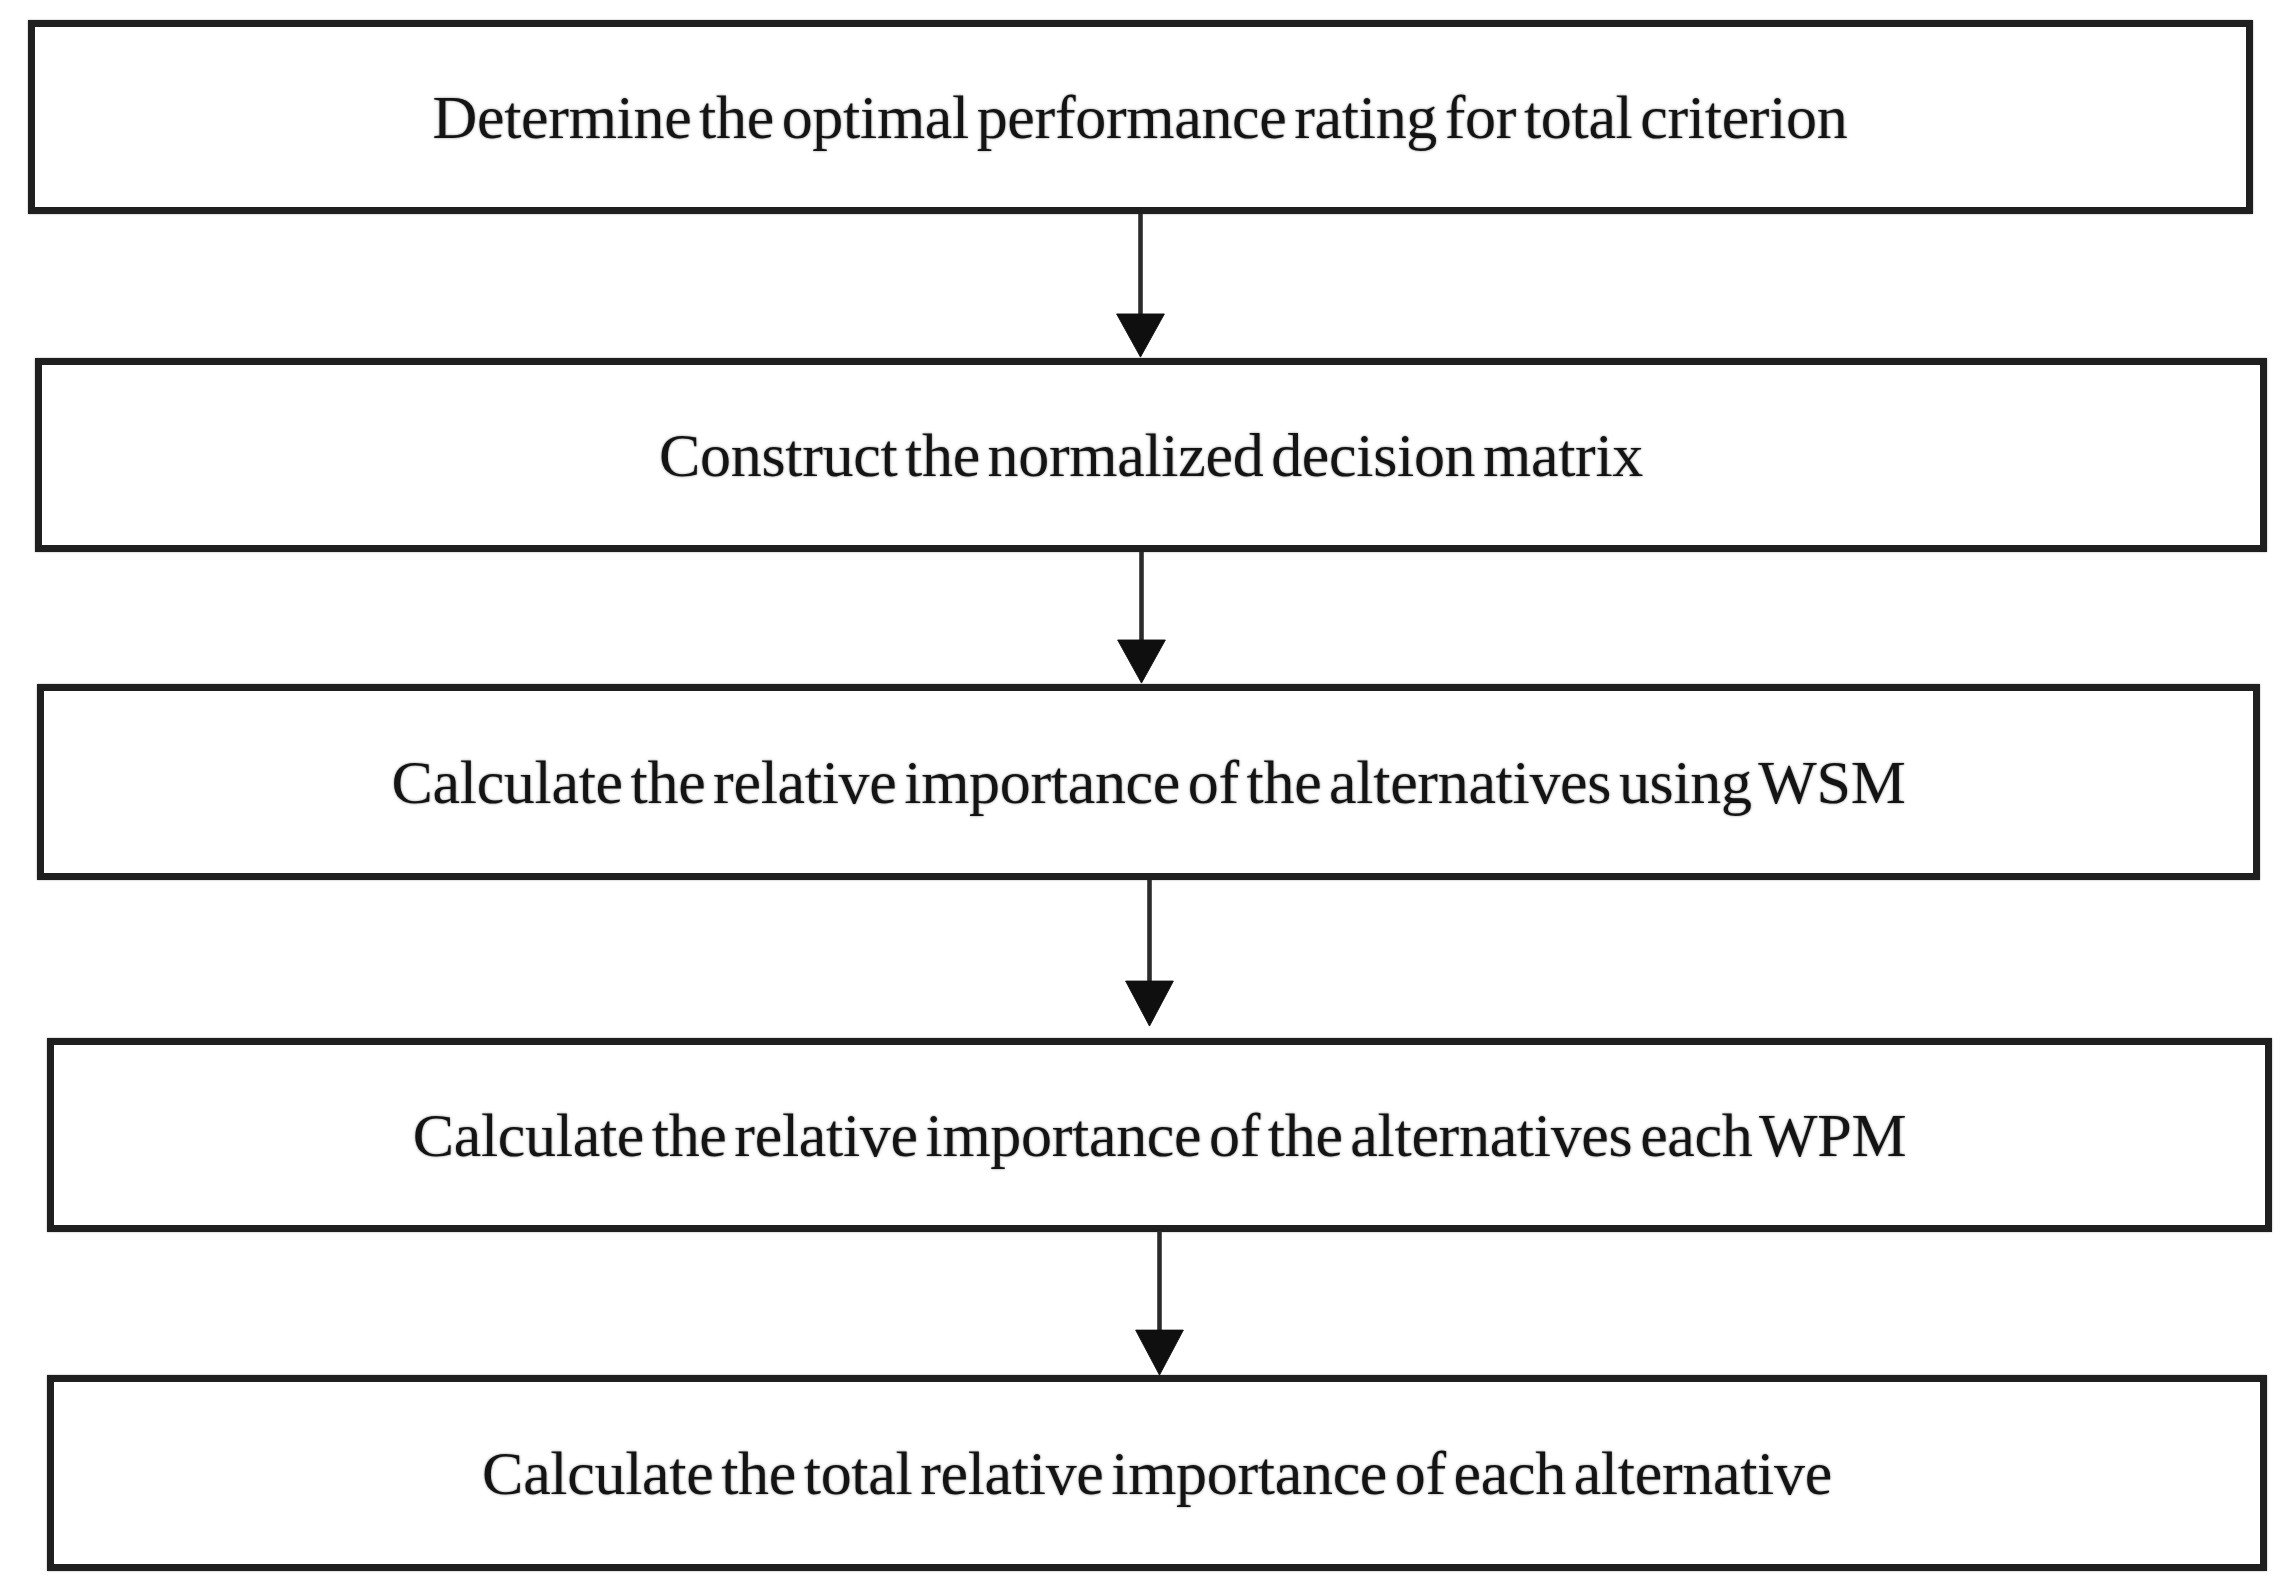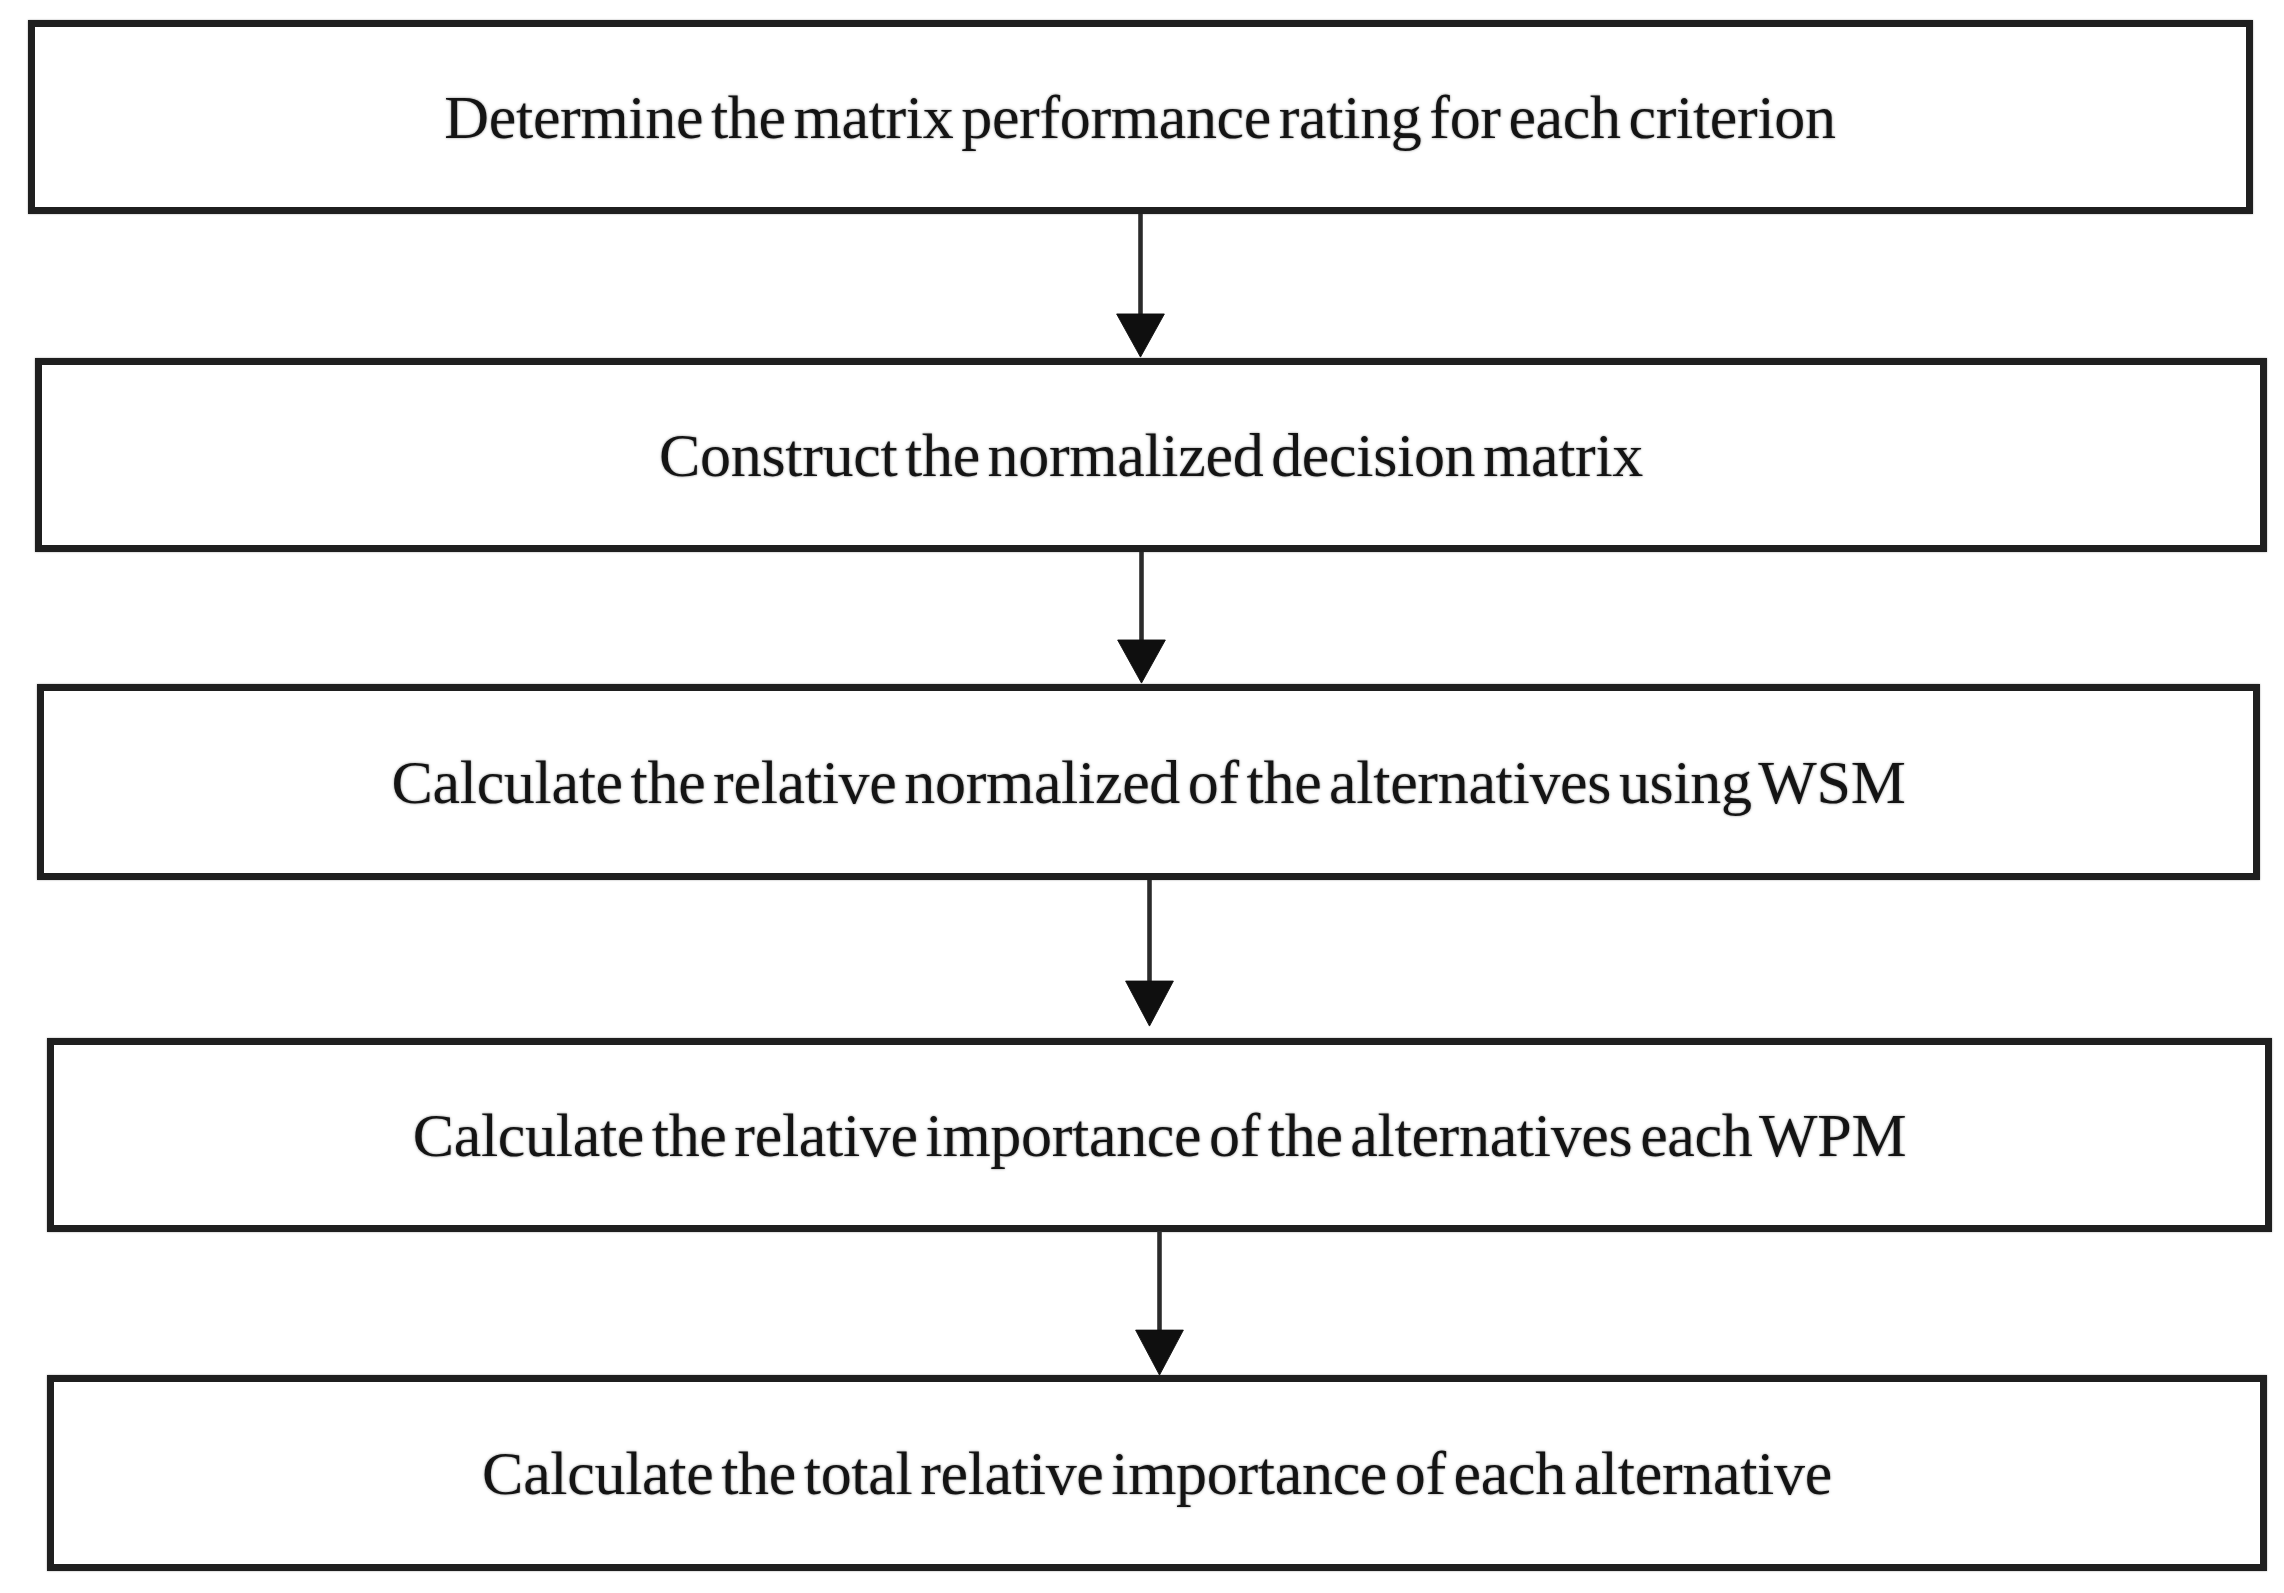--- a/index.html
+++ b/index.html
@@ -58,39 +58,39 @@
   .arrow-2 { left: 1112px; top: 552px;  }
   .arrow-3 { left: 1120px; top: 880px;  }
   .arrow-4 { left: 1130px; top: 1231px; }
 </style>
 </head>
 <body>
 
 <div class="canvas">
 
   <div class="flow-box box-1">
-    <span class="label">Determine the matrix performance rating for each criterion</span>
+    <span class="label">Determine the optimal performance rating for total criterion</span>
   </div>
 
   <svg class="arrow arrow-1" width="59" height="144" aria-hidden="true" viewBox="0 0 64 157">
     <line x1="32" y1="0" x2="32" y2="111"></line>
     <polygon points="6,109 58,109 32,156"></polygon>
   </svg>
 
   <div class="flow-box box-2">
     <span class="label">Construct the normalized decision matrix</span>
   </div>
 
   <svg class="arrow arrow-2" width="59" height="132" aria-hidden="true" viewBox="0 0 64 144">
     <line x1="32" y1="0" x2="32" y2="98"></line>
     <polygon points="6,96 58,96 32,143"></polygon>
   </svg>
 
   <div class="flow-box box-3">
-    <span class="label">Calculate the relative normalized of the alternatives using WSM</span>
+    <span class="label">Calculate the relative importance of the alternatives using WSM</span>
   </div>
 
   <svg class="arrow arrow-3" width="59" height="147" aria-hidden="true" viewBox="0 0 64 160">
     <line x1="32" y1="0" x2="32" y2="112"></line>
     <polygon points="6,110 58,110 32,159"></polygon>
   </svg>
 
   <div class="flow-box box-4">
     <span class="label">Calculate the relative importance of the alternatives each WPM</span>
   </div>

